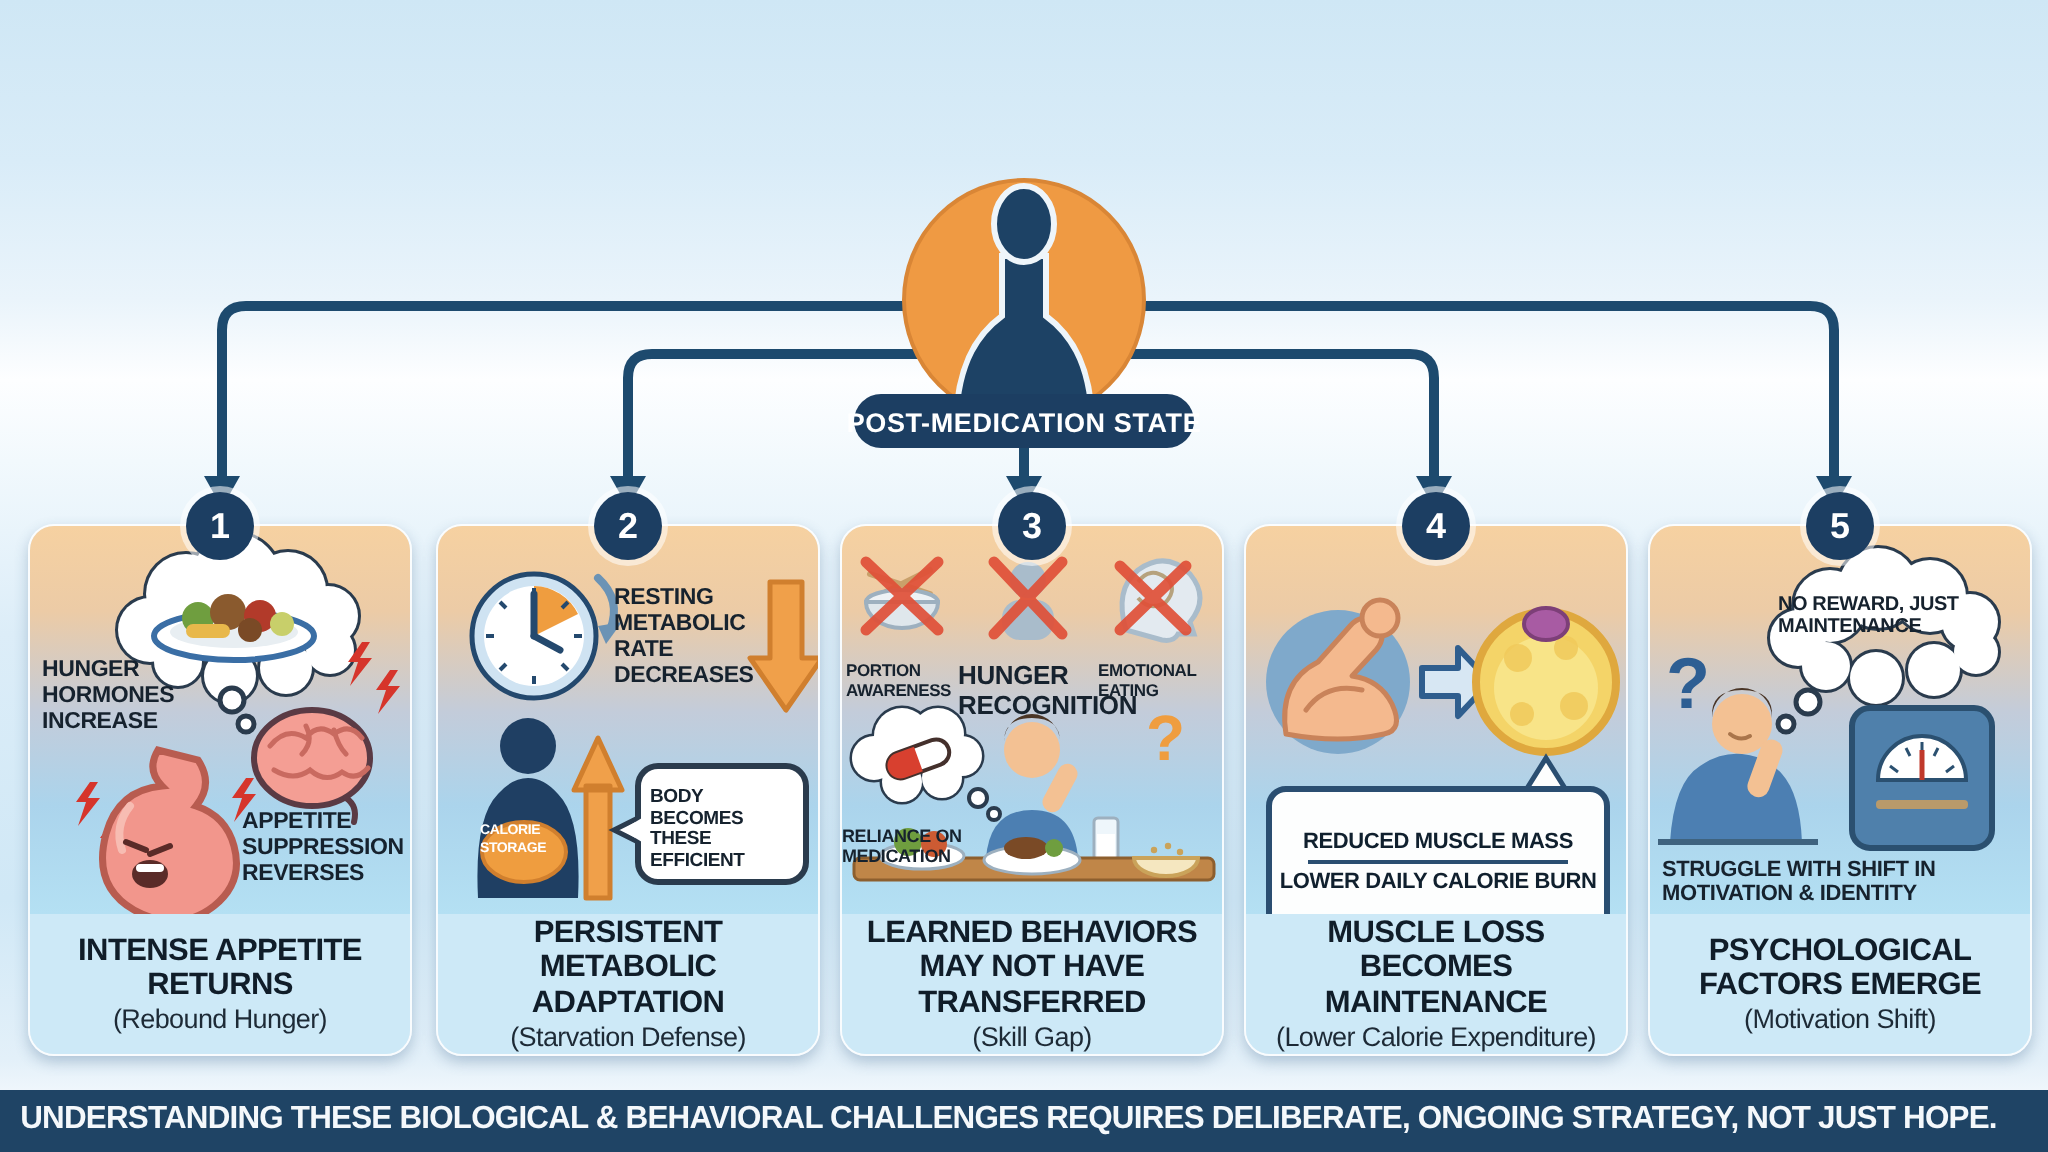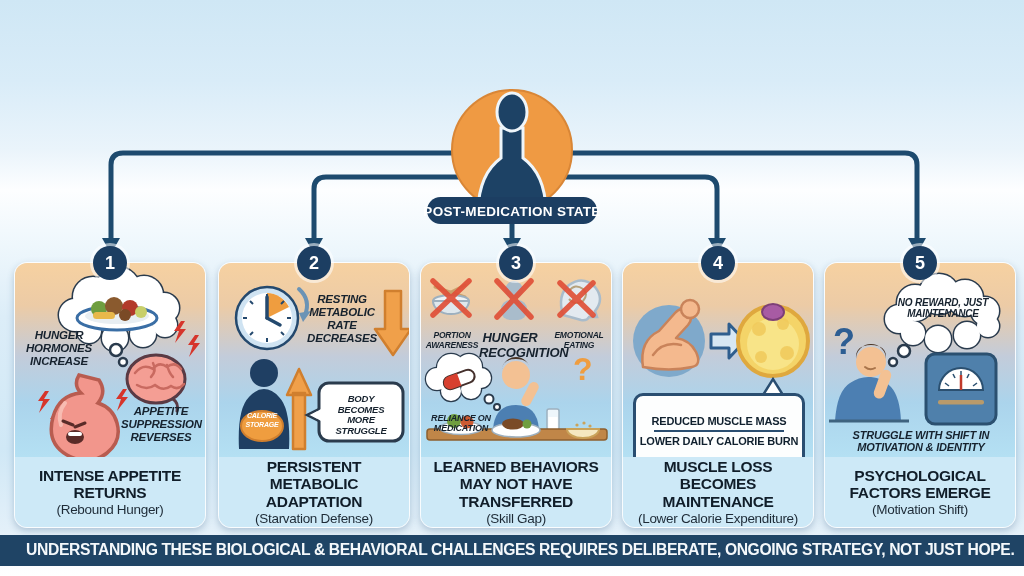--- a/index.html
+++ b/index.html
@@ -19,28 +19,28 @@
   .card-body{position:absolute;left:0;right:0;top:0;bottom:70px;overflow:hidden;border-radius:12px 12px 0 0;
         background:linear-gradient(180deg,#f6d1a1 0%,#eccba6 22%,#c3ccda 48%,#abd4ec 72%,#b4e0f3 100%);}
   .card-footer{position:absolute;left:0;right:0;bottom:0;height:70px;background:#cde9f7;border-radius:0 0 12px 12px;
         text-align:center;display:flex;flex-direction:column;justify-content:center;gap:1px;}
   .card-title{font-size:15.5px;line-height:1.1;font-weight:bold;color:#101d29;letter-spacing:-0.3px;padding:0 9px;}
   .card-sub{font-size:13.5px;color:#1d2a36;letter-spacing:-0.3px;}
   .badge{position:absolute;top:-17px;left:50%;width:34px;height:34px;margin-left:-17px;border-radius:50%;
         background:#1c3e62;color:#fff;font-size:18px;font-weight:bold;text-align:center;line-height:34px;
         box-shadow:0 0 0 3px rgba(255,255,255,.55);z-index:5;}
   .illus{position:absolute;left:0;top:0;}
-  .mini{position:absolute;font-weight:bold;color:#16222e;text-align:center;line-height:1.12;letter-spacing:-0.2px;font-style:italic;}
+  .mini{position:absolute;font-weight:bold;color:#16222e;text-align:left;line-height:1.12;letter-spacing:-0.2px;}
   .qmark{position:absolute;font-weight:bold;}
   .bubble-box{position:absolute;background:#fdfefe;border:3px solid #2a4e71;border-radius:10px;box-sizing:border-box;
         text-align:center;display:flex;flex-direction:column;justify-content:center;}
   .bubble-box .bl{font-size:11px;font-weight:bold;color:#10202e;letter-spacing:-0.2px;}
   .bubble-box .div{height:0;border-top:2px solid #2a4e71;width:78%;margin:3px auto;}
   
-  .banner{position:absolute;left:0;bottom:10px;width:1024px;height:31px;background:#1f4465;text-align:right;}
+  .banner{position:absolute;left:0;bottom:0;width:1024px;height:31px;background:#1f4465;text-align:left;}
   .banner span{display:inline-block;margin-top:6px;font-size:16px;font-weight:bold;color:#f4f8fb;letter-spacing:-0.4px;transform:scaleX(.98);white-space:nowrap;}
 </style>
 </head>
 <body>
 
 <div class="stage">
 
 
   <svg class="connector" width="1024" height="174" viewBox="0 0 1024 174">
     <g fill="none" stroke="#1d4a6e" stroke-width="5" stroke-linejoin="round">
@@ -174,21 +174,21 @@
           <path d="M74,130 h12 v56 h-12 z M68,132 l12,-26 12,26 z" fill="#f0a04a" stroke="#d07f2e" stroke-width="2.5" stroke-linejoin="round"></path>
         </g>
         <g>
           <polygon points="104,144 88,152 104,160" fill="#ffffff" stroke="#2a3b4d" stroke-width="2.5"></polygon>
           <rect x="100" y="120" width="84" height="58" rx="10" fill="#ffffff" stroke="#2a3b4d" stroke-width="3"></rect>
           <polygon points="102,146 92,152 102,158" fill="#ffffff"></polygon>
         </g>
       </svg>
       <div class="mini" style="left:88px;top:30px;width:70px;font-size:11.5px;">RESTING METABOLIC RATE DECREASES</div>
       <div class="mini" style="left:21px;top:149px;width:44px;font-size:7px;color:#ffffff;line-height:1.25;">CALORIE STORAGE</div>
-      <div class="mini" style="left:106px;top:131px;width:72px;font-size:9.5px;">BODY BECOMES MORE STRUGGLE</div>
+      <div class="mini" style="left:106px;top:131px;width:72px;font-size:9.5px;">BODY BECOMES THESE EFFICIENT</div>
     </div>
     <div class="card-footer">
       <div class="card-title">PERSISTENT METABOLIC ADAPTATION</div>
       <div class="card-sub">(Starvation Defense)</div>
     </div>
   </div>
 
   <div class="card" style="left:420px">
     <div class="badge">3</div>
     <div class="card-body">

